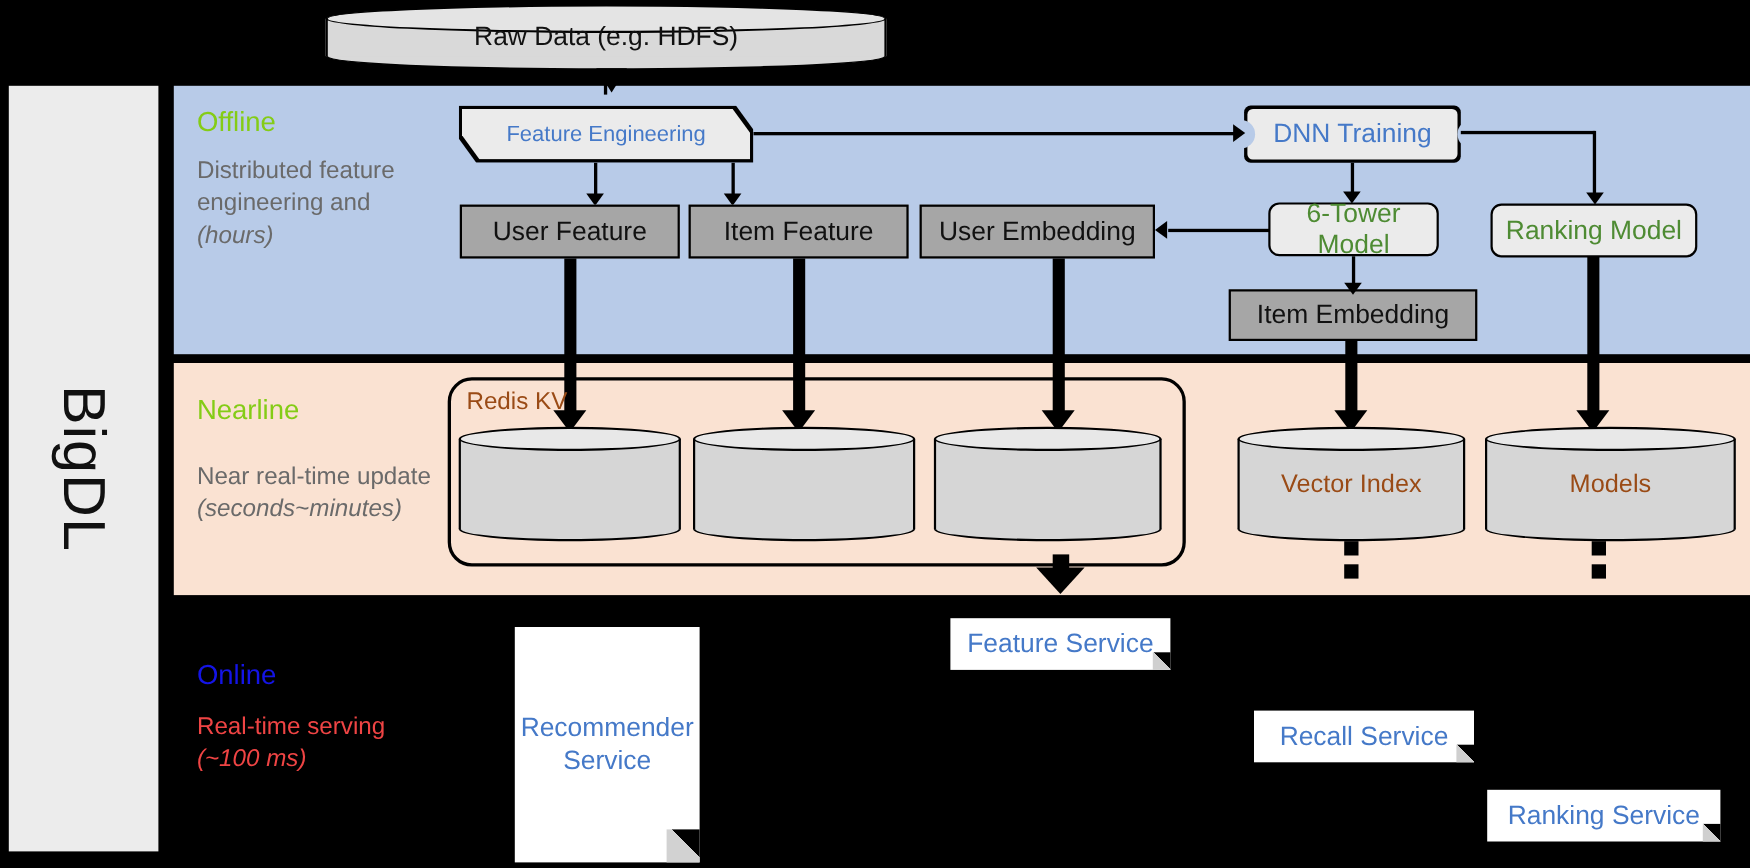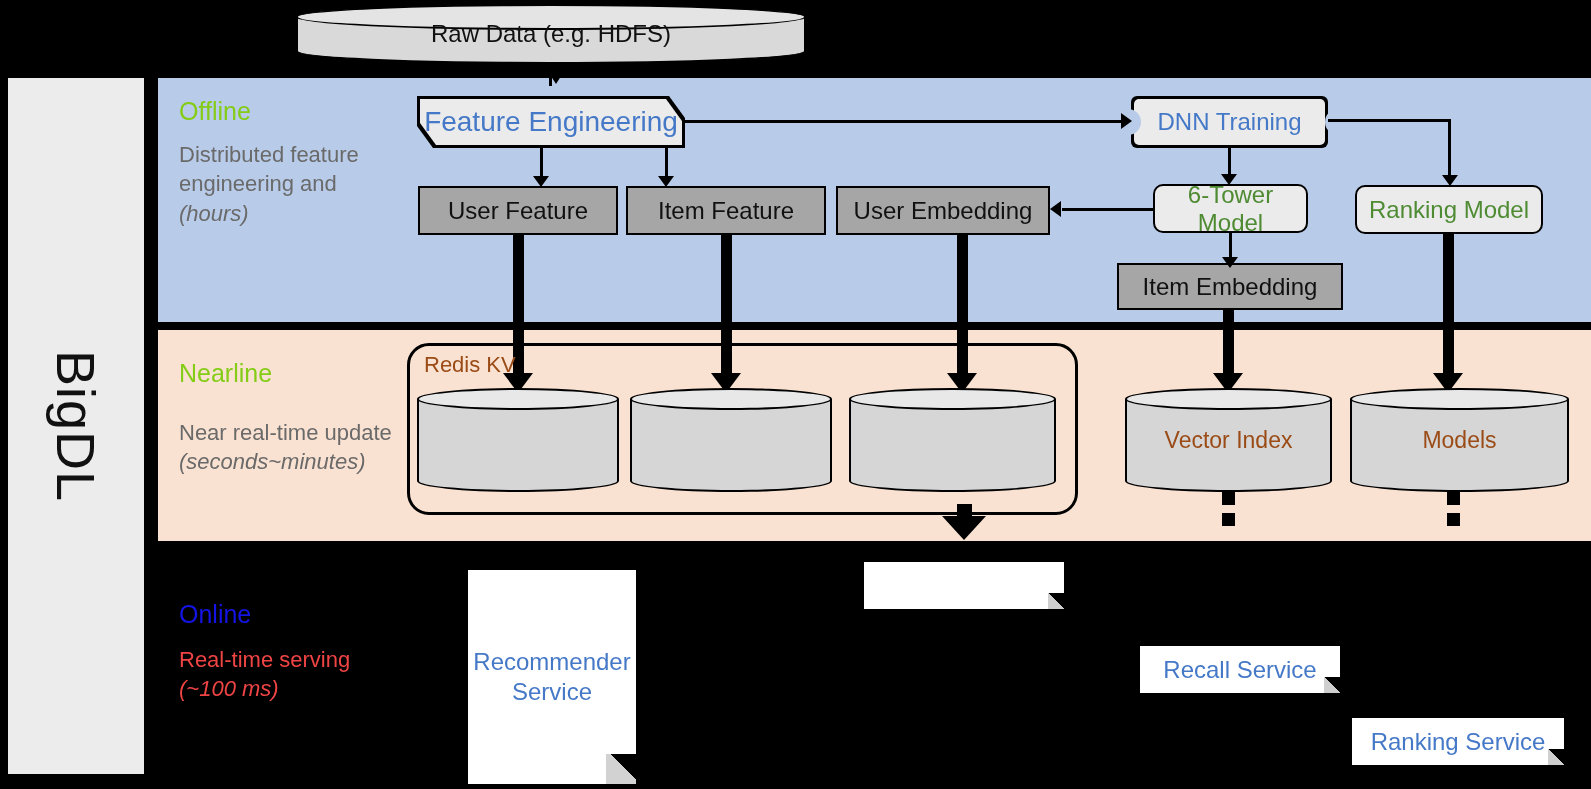--- a/index.html
+++ b/index.html
@@ -132,21 +132,21 @@
     <div class="body"></div>
     <div class="top"></div>
     <div class="lbl">Raw Data (e.g. HDFS)</div>
   </div>
 
   <div class="ln vln" style="left:549px;top:64px;height:22px;"></div>
   <div class="arrow-d" style="left:542px;top:62px;border-top-width:22px;border-left-width:14px;border-right-width:14px;"></div>
 
   <div class="abs" id="fe-outline" style="left:417px;top:96px;width:268px;height:52px;"></div>
   <div class="abs" id="fe-box" style="left:420px;top:99px;width:262px;height:46px;display:flex;align-items:center;justify-content:center;">
-    <span class="blue-txt" style="font-size:28px;">Feature Engineering</span>
+    <span class="blue-txt" style="font-size:20px;">Feature Engineering</span>
   </div>
 
   <div class="abs" id="dnn-outline" style="left:1131px;top:96px;width:197px;height:52px;"></div>
   <div class="abs" id="dnn-box" style="left:1134px;top:99px;width:191px;height:46px;border-radius:5px;display:flex;align-items:center;justify-content:center;">
     <span class="blue-txt" style="font-size:24px;">DNN Training</span>
   </div>
   <div class="notch" style="left:1128px;top:109px;border-radius:0 13px 13px 0;"></div>
   <div class="notch" style="left:1325px;top:109px;border-radius:13px 0 0 13px;"></div>
 
   <div class="ln hln" style="left:685px;top:120px;width:440px;"></div>
@@ -227,21 +227,21 @@
     <div class="top"></div>
     <div class="lbl"></div>
   </div>
 
   <div class="cyl" style="left:1125px;top:388px;width:207px;height:104px;">
     <div class="bot"></div>
     <div class="body"></div>
     <div class="top"></div>
     <div class="lbl">Vector Index</div>
   </div>
-  <div class="cyl" style="left:1350px;top:388px;width:193px;height:104px;padding-left:26px;">
+  <div class="cyl" style="left:1350px;top:388px;width:228px;height:104px;">
     <div class="bot"></div>
     <div class="body"></div>
     <div class="top"></div>
     <div class="lbl">Models</div>
   </div>
 
   <div class="tstub" style="left:957px;top:504px;width:15px;height:15px;"></div>
   <div class="tarrow-big" style="left:942px;top:516px;"></div>
 
   <div class="tstub" style="left:1222px;top:492px;"></div>
@@ -249,20 +249,21 @@
 
   <div class="tstub" style="left:1447px;top:492px;"></div>
   <div class="tstub" style="left:1447px;top:513px;"></div>
 
   <div class="doc" id="doc-recommender" style="left:468px;top:570px;width:168px;height:214px;padding:0 14px;">
     <span>Recommender Service</span>
     <span class="fold"></span>
   </div>
 
   <div class="doc" style="left:864px;top:562px;width:200px;height:47px;">
+    <span>Feature Service</span>
     <span class="fold"></span>
   </div>
 
   <div class="doc" style="left:1128px;top:646px;width:200px;height:47px;margin-left:12px;">
     <span>Recall Service</span>
     <span class="fold"></span>
   </div>
 
   <div class="doc" style="left:1352px;top:718px;width:212px;height:47px;">
     <span>Ranking Service</span>

